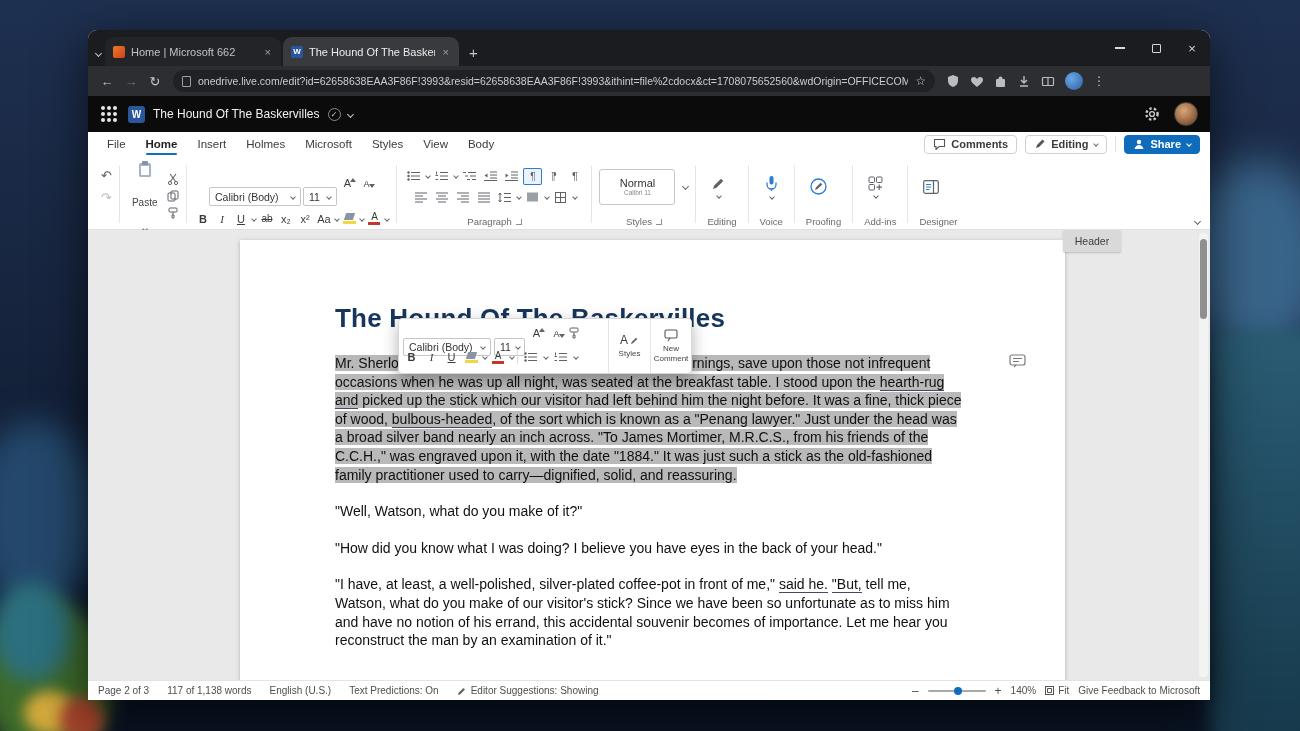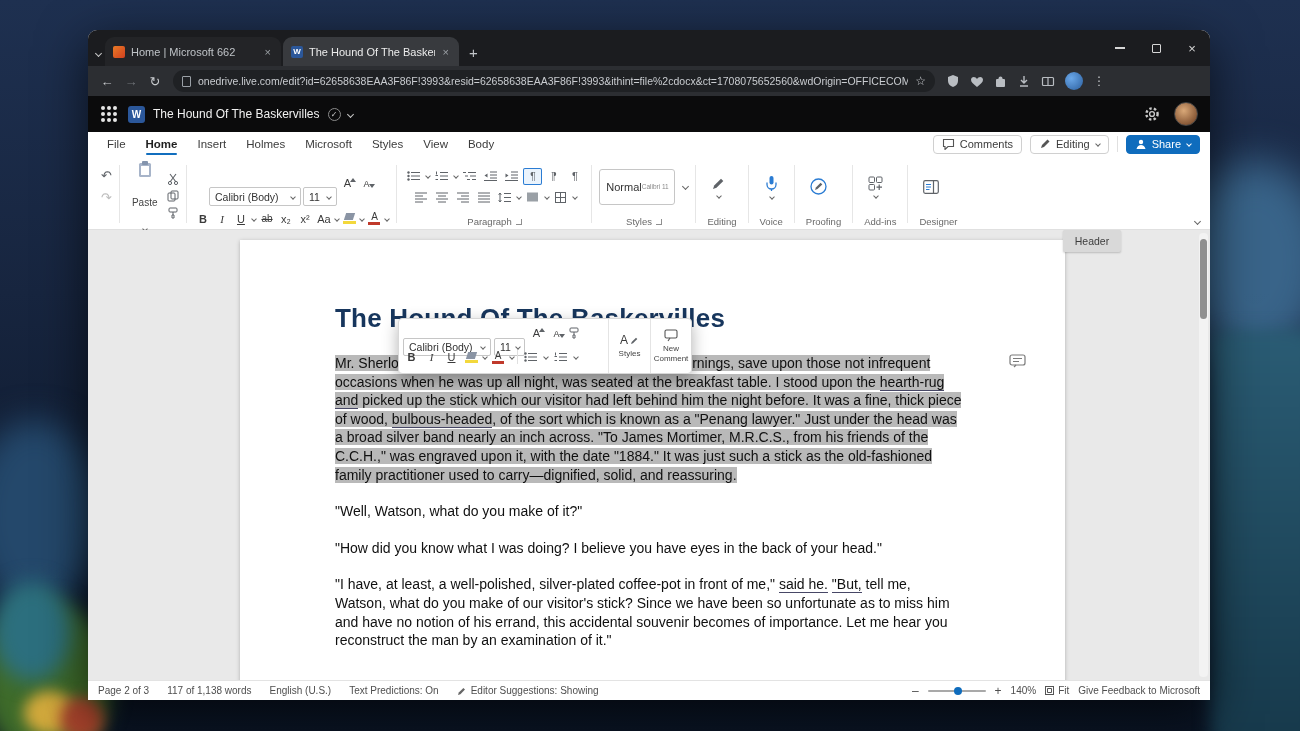--- a/index.html
+++ b/index.html
@@ -70,21 +70,21 @@
   .avatar { width:24px; height:24px; border-radius:50%; background:radial-gradient(circle at 40% 35%,#d9a878,#8a5a38 70%,#5d3a22); border:1px solid #444; }
 
   
   .menubar { height:24px; background:#fff; display:flex; align-items:center; padding:0 10px; position:relative; }
   #menu-items { display:flex; gap:2px; }
   .mi { font-size:11.5px; color:#3b3b3b; padding:4px 9px; position:relative; border-radius:3px; }
   .mi.active { color:#1f1f1f; font-weight:bold; }
   .mi.active::after { content:""; position:absolute; left:9px; right:9px; bottom:-1px; height:2px; background:#116ebe; border-radius:1px; }
   .menu-right { margin-left:auto; display:flex; align-items:center; gap:8px; }
   .pill { height:19px; border:1px solid #d0d0d0; border-radius:4px; display:flex; align-items:center; gap:5px; padding:0 8px;
-          font-size:11px; color:#3b3b3b; background:#fff; }
+          font-size:11px; color:#3b3b3b; background:#fff;font-weight:bold; }
   .pill.share { background:#0f6cbd; border-color:#0f6cbd; color:#fff; }
   .vdiv { width:1px; height:16px; background:#e0e0e0; }
 
   
   .ribbon { height:74px; background:#fff; border-bottom:1px solid #e0e0e0; display:flex; padding:3px 10px 0; position:relative; }
   .rgroup { display:flex; flex-direction:column; padding:0 3px; }
   .rbody { flex:1; display:flex; align-items:center; gap:2px; }
   .rlabel { height:15px; font-size:9.5px; color:#696969; display:flex; align-items:center; justify-content:center; gap:4px; padding:0 4px; }
   .rdiv { width:1px; background:#e6e6e6; margin:6px 4px; }
   .undo-col { display:flex; flex-direction:column; gap:7px; align-items:center; justify-content:center; font-size:13px; color:#5f6368; }
@@ -105,21 +105,21 @@
   .hl, .fc { display:flex; flex-direction:column; align-items:center; justify-content:center; width:16px; gap:1px; }
   .hl .pen { width:9px; height:7px; background:#8a94a4; transform:skewX(-18deg); }
   .hl .bar { width:13px; height:3px; background:#f3d83c; }
   .fc .a { font-size:10px; color:#3b3b3b; line-height:9px; }
   .fc .bar { width:12px; height:3px; background:#c0392b; }
   .ric { width:19px; height:17px; display:flex; align-items:center; justify-content:center; border-radius:2px; color:#5f6368; font-size:10px; }
   .ric.sel { box-shadow:inset 0 0 0 1px #2b7cd3; background:#eaf3fc; }
   .chev { width:5px; height:5px; border-right:1.2px solid #666; border-bottom:1.2px solid #666; transform:rotate(45deg); display:inline-block; flex:0 0 auto; }
   .chev.xs { width:4px; height:4px; margin-left:1px; }
   .chev.light { border-color:#c9c9c9; }
-  .style-card { width:76px; height:36px; border:1px solid #c6c6c6; border-radius:3px; display:flex; flex-direction:row; align-items:center; justify-content:center; background:#fff; }
+  .style-card { width:76px; height:36px; border:1px solid #c6c6c6; border-radius:3px; display:flex; flex-direction:column; align-items:center; justify-content:center; background:#fff; }
   .style-card .t { font-size:11px; color:#333; }
   .style-card .s { font-size:6.5px; color:#888; }
   .bigbtn { display:flex; flex-direction:column; align-items:center; justify-content:center; gap:3px; padding:0 8px; }
   .lnch { width:6px; height:6px; border-right:1px solid #8f8f8f; border-bottom:1px solid #8f8f8f; }
   .ribbon-collapse { position:absolute; right:10px; bottom:5px; }
 
   
   .docarea { position:absolute; top:200px; left:0; right:0; bottom:20px; background:#e9e9e9; overflow:hidden; }
   .page { position:absolute; left:152px; top:10px; width:825px; height:1200px; background:#fff;
           box-shadow:0 1px 4px rgba(0,0,0,.25); padding:63px 100px 40px 95px; }

